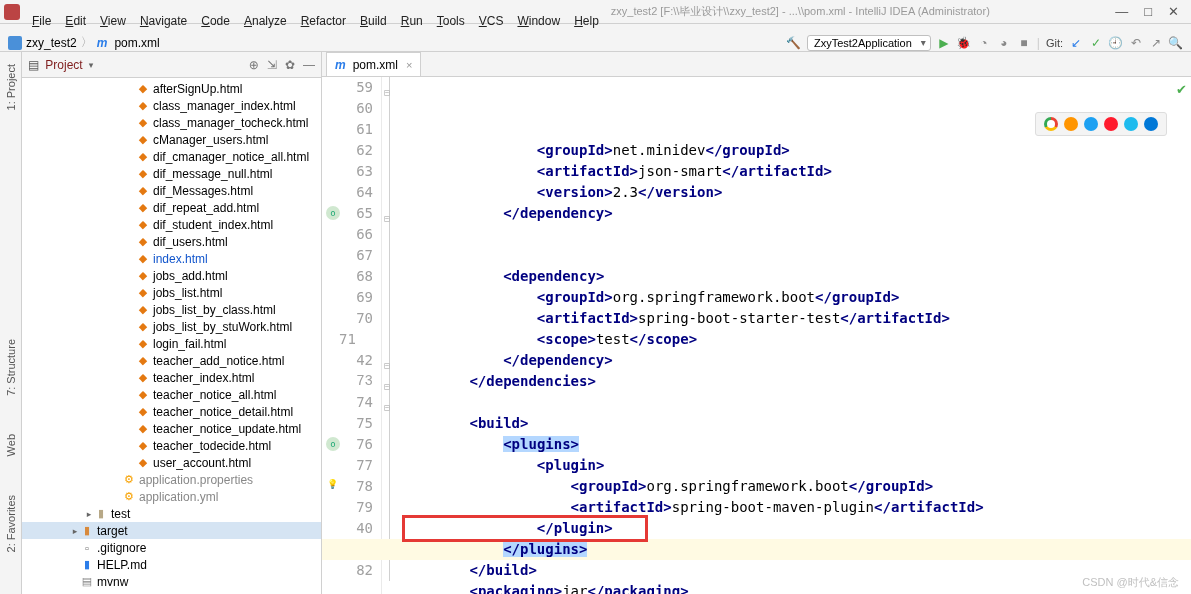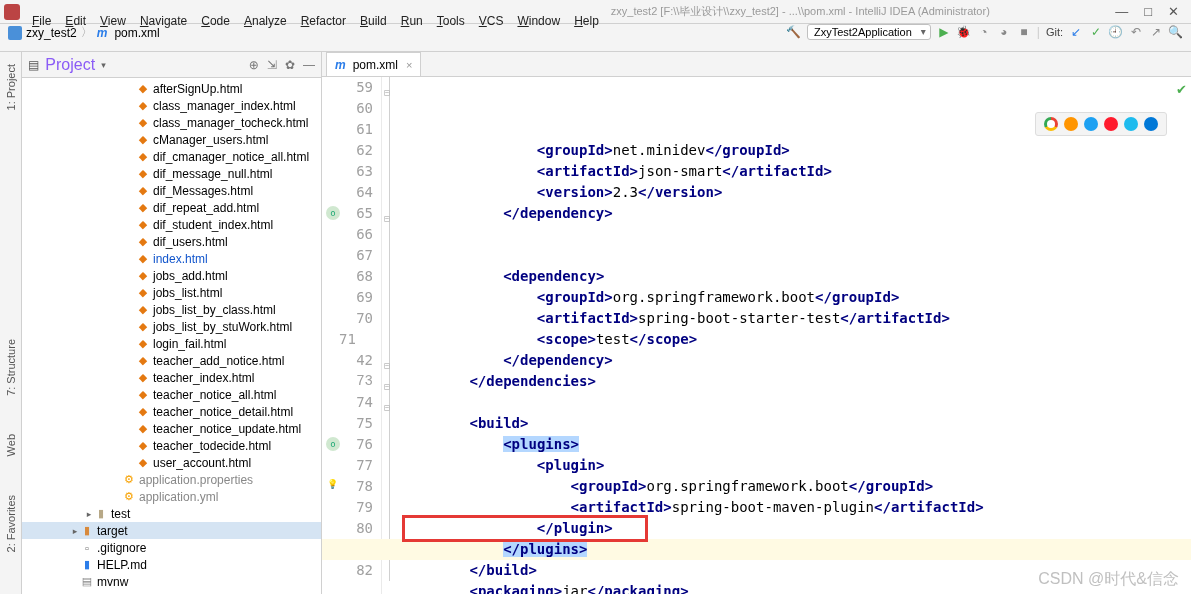--- a/index.html
+++ b/index.html
@@ -5,39 +5,39 @@
 * { box-sizing: border-box; margin: 0; padding: 0; }
 body { font-family: "Segoe UI", Arial, sans-serif; font-size: 12px; color: #000; background: #fff; overflow: hidden; width: 1191px; height: 594px; position: relative; }
 .topbar { height: 24px; display: flex; align-items: center; padding: 0 4px; border-bottom: 1px solid #d0d0d0; background: #f4f4f4; }
 .app-icon { width: 16px; height: 16px; background: #b44; border-radius: 3px; margin-right: 6px; }
 .menu-items { display: flex; gap: 2px; margin-top: 18px; }
 .menu-items span { padding: 2px 6px; cursor: default; color: #222; }
 .menu-items span u { text-decoration: underline; }
 .title-path { margin-left: 6px; color: #9a9a9a; font-size: 11px; }
 .win-ctrl { margin-left: auto; display: flex; gap: 16px; padding-right: 8px; color: #555; }
 .win-ctrl span { font-size: 13px; }
-.navbar { height: 28px; display: flex; align-items: flex-start; padding: 0 8px; border-bottom: 1px solid #d0d0d0; background: #f4f4f4; }
+.navbar { height: 28px; display: flex; align-items: flex-end; padding: 0 8px; border-bottom: 1px solid #d0d0d0; background: #f4f4f4; }
 .crumb { display: flex; align-items: center; gap: 4px; }
 .crumb-icon { width: 14px; height: 14px; background: #4a90d9; border-radius: 2px; }
 .m-icon { color: #2b7de9; font-weight: bold; font-style: italic; margin-right: 3px; }
 .nav-right { margin-left: auto; display: flex; align-items: center; gap: 6px; }
 .run-combo { border: 1px solid #c0c0c0; background: #fff; padding: 1px 18px 1px 6px; font-size: 11px; border-radius: 3px; position: relative; }
 .run-combo::after { content: "▾"; position: absolute; right: 4px; top: 1px; color: #666; font-size: 10px; }
 .tb-icon { width: 14px; height: 14px; display: inline-flex; align-items: center; justify-content: center; font-size: 12px; }
 .green-tri { color: #4caf50; }
 .bug { color: #4caf50; }
 .gray-ic { color: #888; }
 .git-label { color: #444; margin-left: 0; font-size: 11px; }
 .check-blue { color: #2b7de9; }
 .main { display: flex; height: calc(594px - 24px - 28px); }
 .side-tabs { width: 22px; background: #f4f4f4; border-right: 1px solid #d0d0d0; display: flex; flex-direction: column; align-items: center; padding-top: 8px; gap: 30px; }
 .side-tab { writing-mode: vertical-rl; transform: rotate(180deg); font-size: 11px; color: #555; cursor: default; padding: 4px 0; }
 .project-panel { width: 300px; border-right: 1px solid #d0d0d0; display: flex; flex-direction: column; background: #fff; }
 .panel-hdr { height: 26px; display: flex; align-items: center; padding: 0 6px; border-bottom: 1px solid #d0d0d0; background: #f4f4f4; gap: 6px; }
-.panel-hdr .title { font-size: 16px; color: #8b5cf6; }
+.panel-hdr .title { font-size: 12px; color: #7f1d1d; }
 .panel-hdr .arrow { font-size: 9px; color: #666; }
 .panel-hdr-icons { margin-left: auto; display: flex; gap: 8px; color: #777; font-size: 12px; }
 .tree { flex: 1; overflow-y: auto; padding: 2px 0; font-size: 12px; }
 .tree-row { display: flex; align-items: center; height: 17px; padding-left: 6px; white-space: nowrap; cursor: default; }
 .tree-row.sel { background: #d5e4f3; }
 .tree-row .tw { width: 10px; font-size: 9px; color: #666; text-align: center; }
 .tree-row .ic { width: 14px; margin-right: 3px; font-size: 11px; text-align: center; }
 .ic-html { color: #e47911; }
 .ic-app { color: #f7a100; font-size: 10px; }
 .ic-yml { color: #f7a100; font-size: 10px; }
@@ -70,21 +70,21 @@
 .fold-col { width: 16px; background:#fff; position:relative;}
 .fold-col .fm { position:absolute; left:2px; font-size:10px; color:#bbb;}
 .fold-col .bar { position:absolute; left:7px; width:1px; background:#d0d0d0;}
 .code { flex: 1; white-space: pre; padding-left: 4px; position: relative; }
 .code .line { height: 21px; }
 .code .line.hl { background: #fffae3; margin-left:-80px; padding-left:80px;}
 .tag { color: #000080; font-weight: bold; }
 .txt { color: #000; }
 .sel { background: #b4d7ff; }
 .redbox { position: absolute; border: 3px solid #e53935; pointer-events: none; }
-.watermark { position: absolute; right: 12px; bottom: 4px; color: #c0c0c0; font-size: 16px; z-index: 20; font-family: "Segoe UI", sans-serif;}
+.watermark { position: absolute; right: 12px; bottom: 4px; color: #c0c0c0; font-size: 11px; z-index: 20; font-family: "Segoe UI", sans-serif;}
 </style>
 </head>
 <body>
 
 <div class="topbar">
   <div class="app-icon"></div>
   <div class="menu-items" id="menu-host">
       <span><u>F</u>ile</span>
       <span><u>E</u>dit</span>
       <span><u>V</u>iew</span>
@@ -351,21 +351,21 @@
           <div style="height: 21px;">42</div>
           <div style="height: 21px; font-family: Liberation Mono, monospace;">73</div>
           <div style="height: 21px;">74</div>
           <div style="height: 21px;">75</div>
           <div style="height: 21px;">76</div>
           <div class="gm gm-o" style="top: 360px;">o</div>
           <div style="height: 21px;">77</div>
           <div style="height: 21px;">78</div>
           <div class="gm gm-y" style="top: 400px;">💡</div>
           <div style="height: 21px;">79</div>
-          <div style="height: 21px;">80</div>
+          <div style="height: 21px;">40</div>
           <div style="height: 21px;">81</div>
           <div style="height: 21px;">82</div>
         </div>
       <div class="fold-col" id="fold-host">
         <div class="bar" style="top:0;height:504px"></div>
       <div class="fm" style="top: 5px;">⊟</div>
           <div class="fm" style="top: 131px;">⊟</div>
           <div class="fm" style="top: 278px;">⊟</div>
           <div class="fm" style="top: 299px;">⊟</div>
           <div class="fm" style="top: 320px;">⊟</div>

